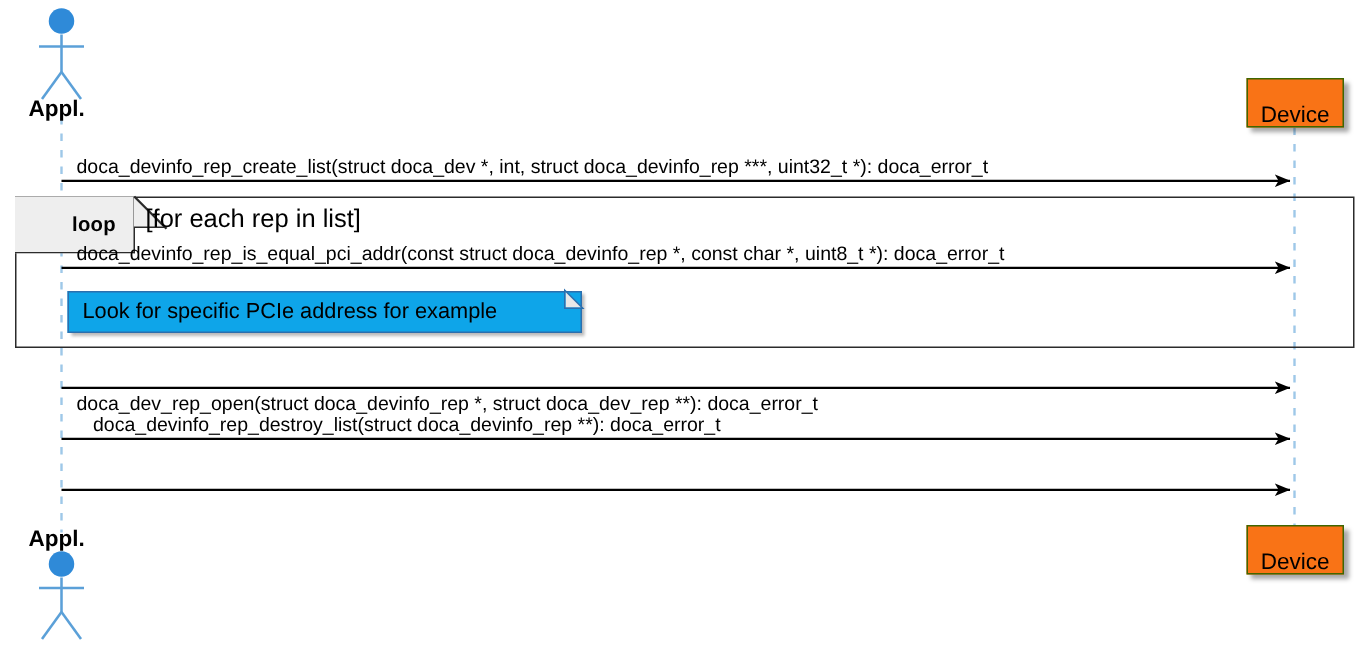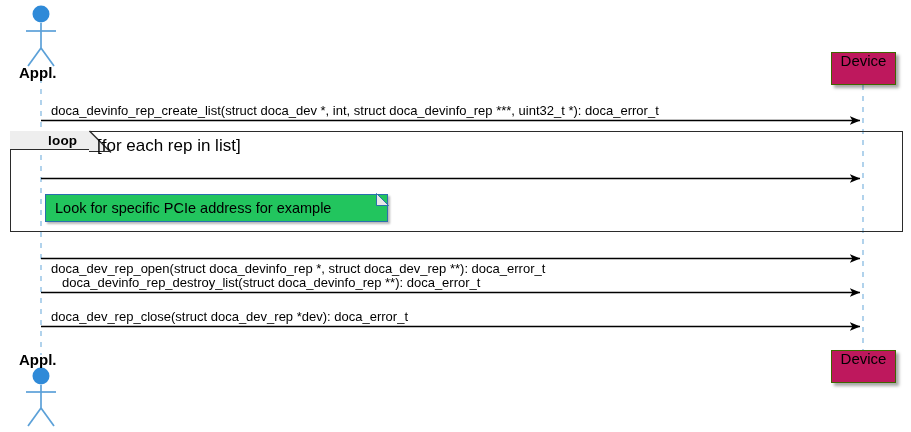--- a/index.html
+++ b/index.html
@@ -9,25 +9,25 @@
     position:relative;overflow:hidden;
     -webkit-font-smoothing:antialiased;
   }
   .diagram{position:absolute;left:0;top:0;width:911px;height:432px;}
   svg.layer{position:absolute;left:0;top:0;width:911px;height:432px;overflow:visible;}
 
   
   .participant-box{
     position:absolute;
     border:1.5px solid #3f6600;
-    background:#be185d;
+    background:#f97316;
     color:#000000;
     font-size:15px;
     line-height:1;
-    display:flex;align-items:flex-start;justify-content:center;
+    display:flex;align-items:flex-end;justify-content:center;
     box-shadow:3px 3px 3px rgba(0,0,0,0.35);
     box-sizing:border-box;
   }
   .actor-label{
     position:absolute;
     font-size:15px;color:#000;white-space:nowrap;font-weight:bold;
   }
 
   
   .msg-label{
@@ -61,21 +61,21 @@
     position:absolute;
     font-weight:normal;
     font-size:17px;
     color:#000000;
     white-space:nowrap;
   }
 
   
   .note{
     position:absolute;
-    background:#22c55e;
+    background:#0ea5e9;
     border:1px solid #2b6fae;
     box-sizing:border-box;
     color:#000000;
     font-size:14.5px;
     display:flex;align-items:center;
     padding-left:9px;
     box-shadow:2px 2px 2px rgba(0,0,0,0.28);
   }
   .note-fold{
     position:absolute;
@@ -127,47 +127,47 @@
   <div class="actor-label" style="left:19px;top:64px;">Appl.</div>
 
   <div class="participant-box" style="left:831px;top:52px;width:65px;height:33px;">
     <span>Device</span>
   </div>
 
   <div class="msg-label" style="left:51px;top:104px;">doca_devinfo_rep_create_list(struct doca_dev *, int, struct doca_devinfo_rep ***, uint32_t *): doca_error_t</div>
 
   <div class="frag" style="left:10px;top:131px;width:893px;height:101px;"></div>
 
-  <div class="frag-tab" style="left:10px;top:131px;width:80px;height:19px;
+  <div class="frag-tab" style="left:10px;top:131px;width:80px;height:38px;
               border:1.5px solid #2b2b2b;border-top:none;border-left:none;
               clip-path:polygon(0 0,100% 0,100% 100%,0 100%);padding-left:38px;">loop</div>
   <div style="position:absolute;left:89px;top:131px;width:22px;height:21px;
               background:#eeeeee;
               clip-path:polygon(0 0,0 100%,100% 100%);
               border-bottom:1.5px solid #2b2b2b;box-sizing:border-box;"></div>
   <svg style="position:absolute;left:88px;top:130px;width:26px;height:24px;overflow:visible;" xmlns="http://www.w3.org/2000/svg">
     <line x1="1.5" y1="1" x2="23" y2="22.5" stroke="#2b2b2b" stroke-width="1.5"></line>
   </svg>
 
   <div class="frag-guard" style="left:97px;top:136px;">[for each rep in list]</div>
 
+  <div class="msg-label" style="left:51px;top:162px;">doca_devinfo_rep_is_equal_pci_addr(const struct doca_devinfo_rep *, const char *, uint8_t *): doca_error_t</div>
 
   <div class="note" style="left:45px;top:194px;width:343px;height:28px;">
     <span>Look for specific PCIe address for example</span>
   </div>
   <div class="note-fold" style="left:377px;top:194px;"></div>
   <svg style="position:absolute;left:376px;top:193px;width:14px;height:14px;overflow:visible;" xmlns="http://www.w3.org/2000/svg">
     <path d="M0.5,0.5 L12.5,12.5 L0.5,12.5 Z" fill="none" stroke="#2b6fae" stroke-width="1"></path>
   </svg>
 
   <div class="msg-label" style="left:51px;top:242px;margin-top:20px;">doca_dev_rep_open(struct doca_devinfo_rep *, struct doca_dev_rep **): doca_error_t</div>
 
   <div class="msg-label" style="left:51px;top:276px;margin-left:11px;">doca_devinfo_rep_destroy_list(struct doca_devinfo_rep **): doca_error_t</div>
 
-  <div class="msg-label" style="left:51px;top:310px;">doca_dev_rep_close(struct doca_dev_rep *dev): doca_error_t</div>
 
   <div class="actor-label" style="left:19px;top:351px;">Appl.</div>
 
   <div class="participant-box" style="left:831px;top:350px;width:65px;height:33px;">
     <span>Device</span>
   </div>
 
 </div>
 
 </body></html>

